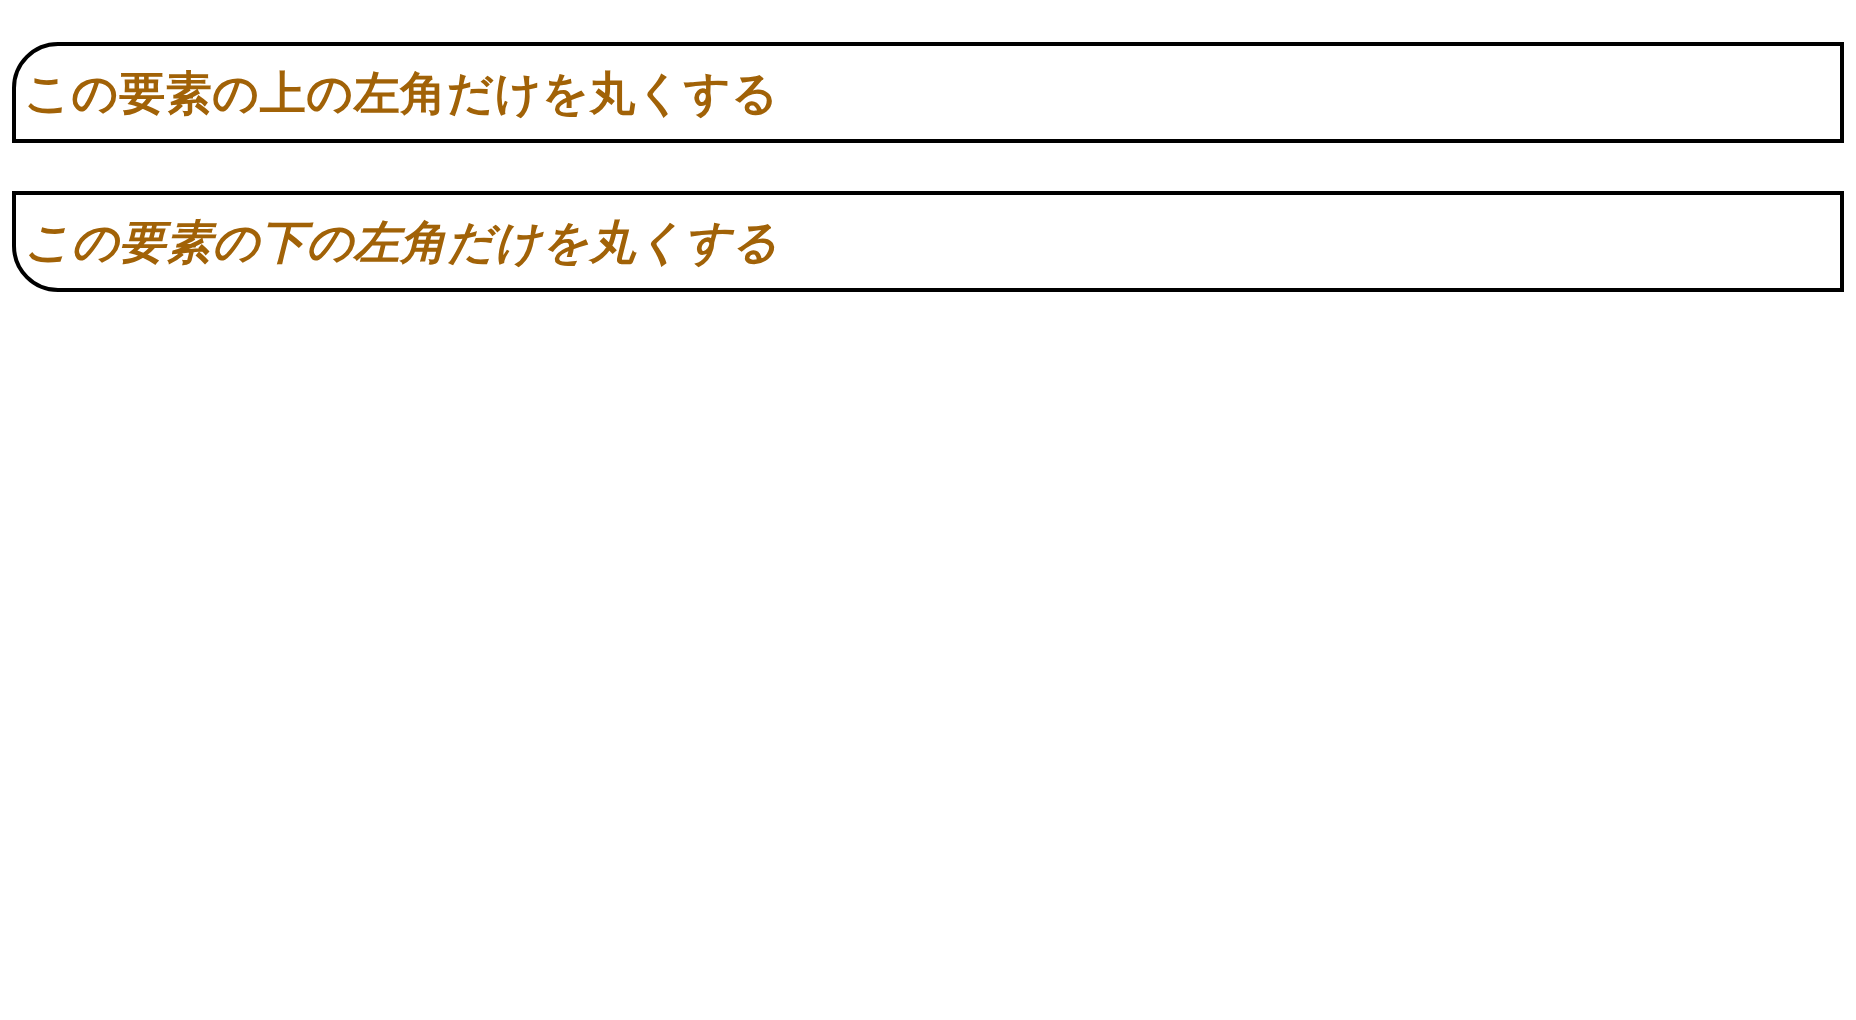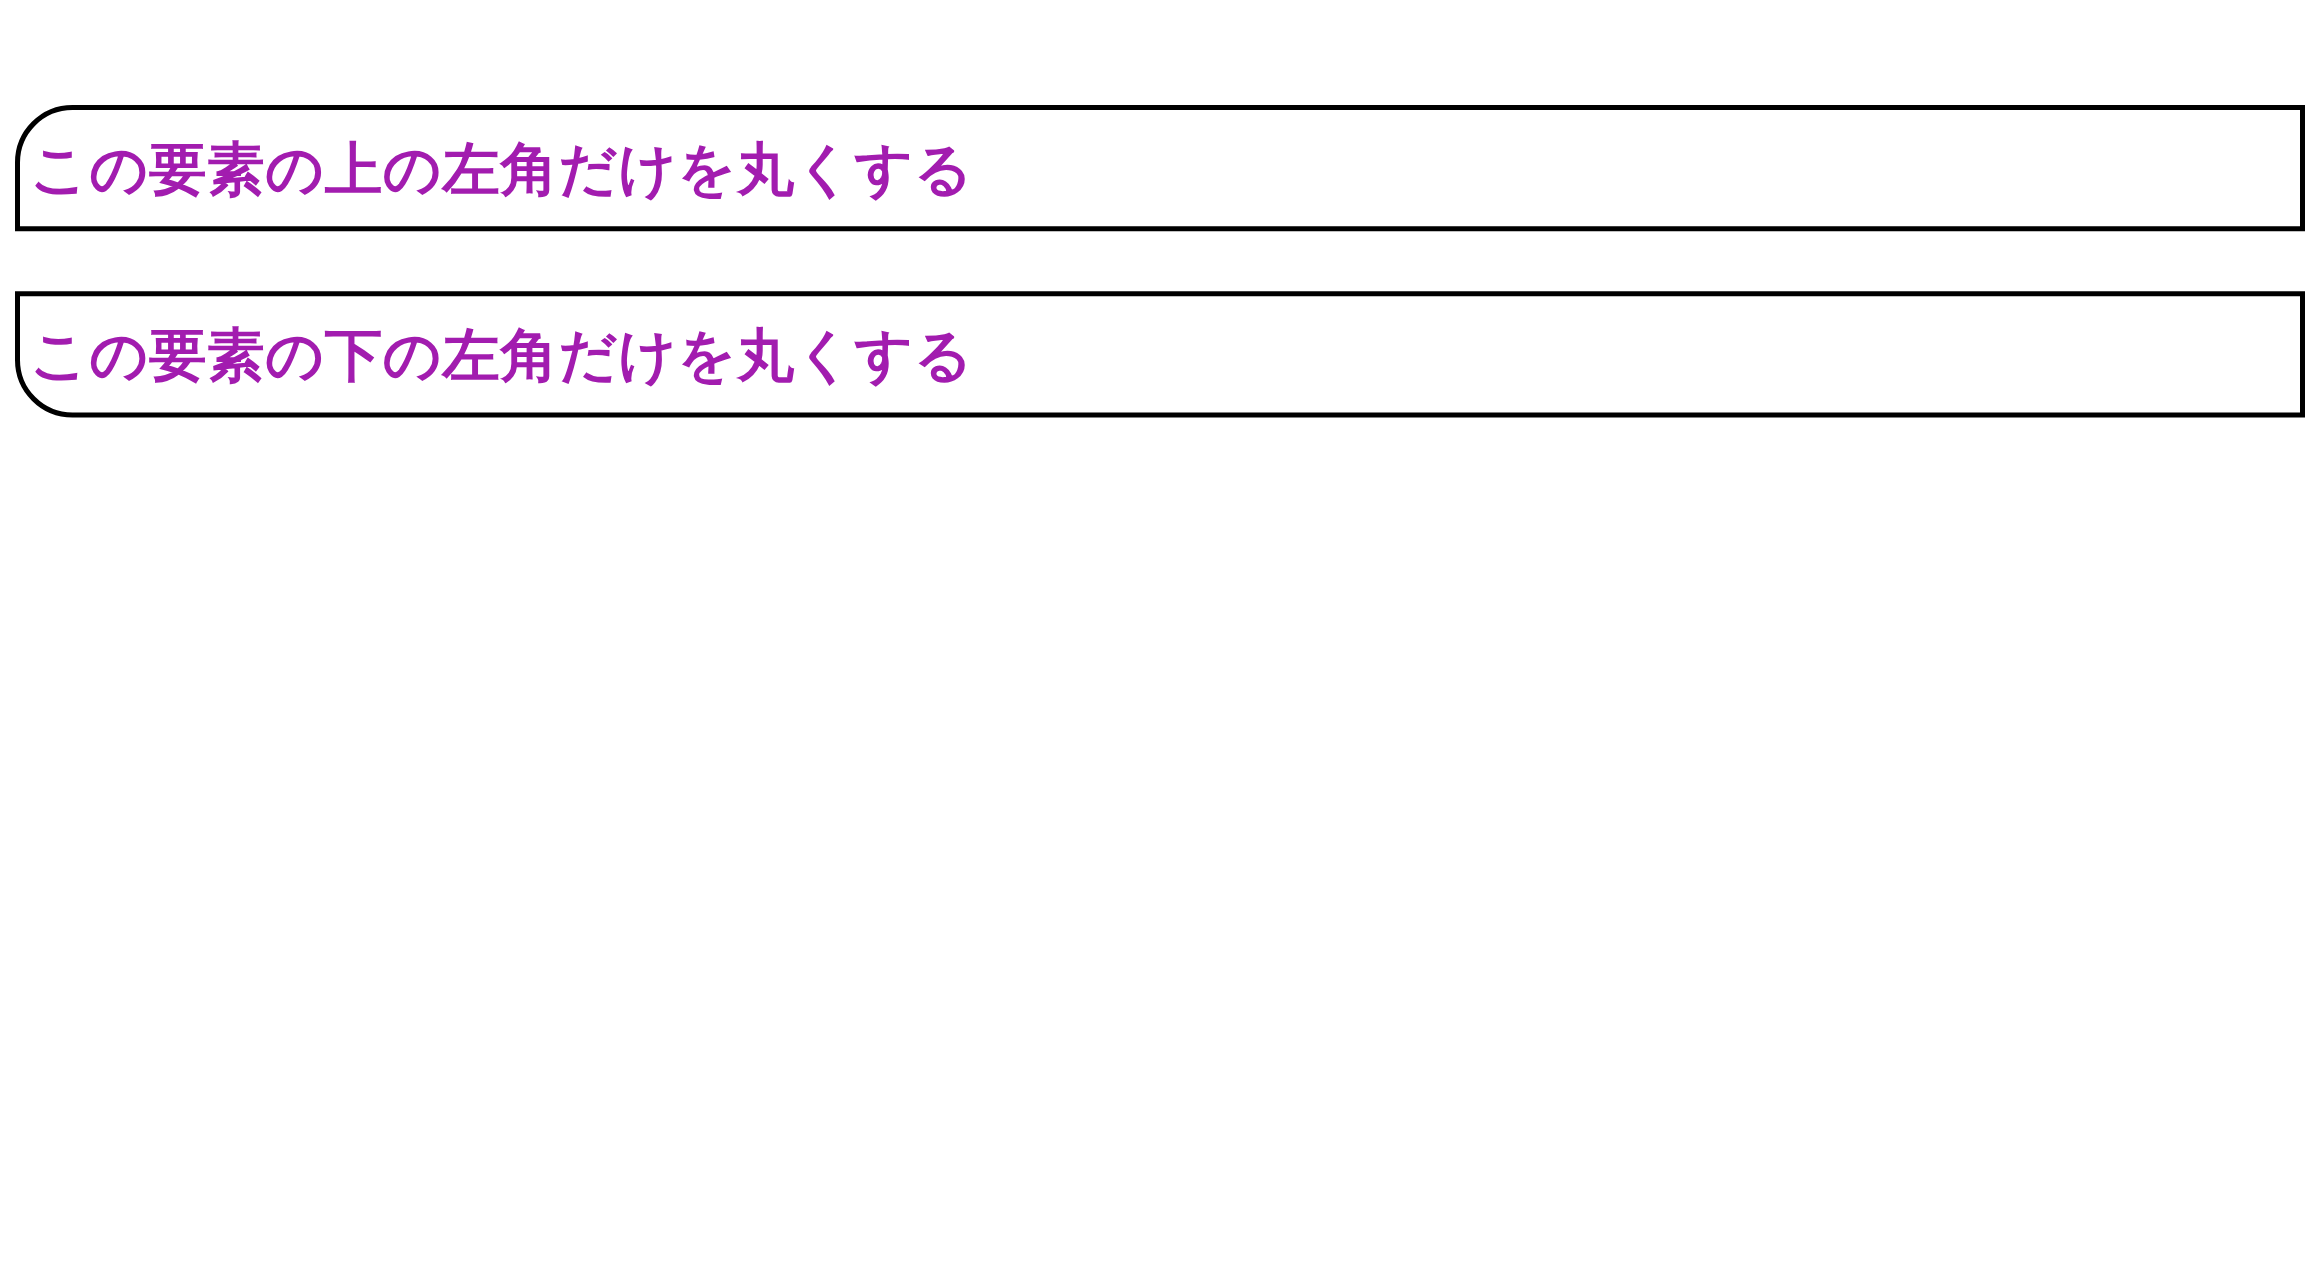--- a/index.html
+++ b/index.html
@@ -13,29 +13,29 @@
       padding: 42px 12px 0 12px;
       width: 1856px;
     }
     .box {
       border: 4px solid #000000;
       font-size: 46px;
       font-weight: 800;
       line-height: 1.2;
       padding: 20px 8px 18px 8px;
       letter-spacing: 0.5px;
-      color: #a21caf;
+      color: #a16207;
       margin-bottom: 48px;
-      margin-top: 42px;
     }
     .box-top-left {
       border-top-left-radius: 46px;
     }
     .box-bottom-left {
       border-bottom-left-radius: 46px;
+      font-style: italic;
     }
   </style>
 </head>
 <body>
 
 <div class="box box-top-left">
   <span>この要素の上の左角だけを丸くする</span>
 </div>
 
 <div class="box box-bottom-left">

